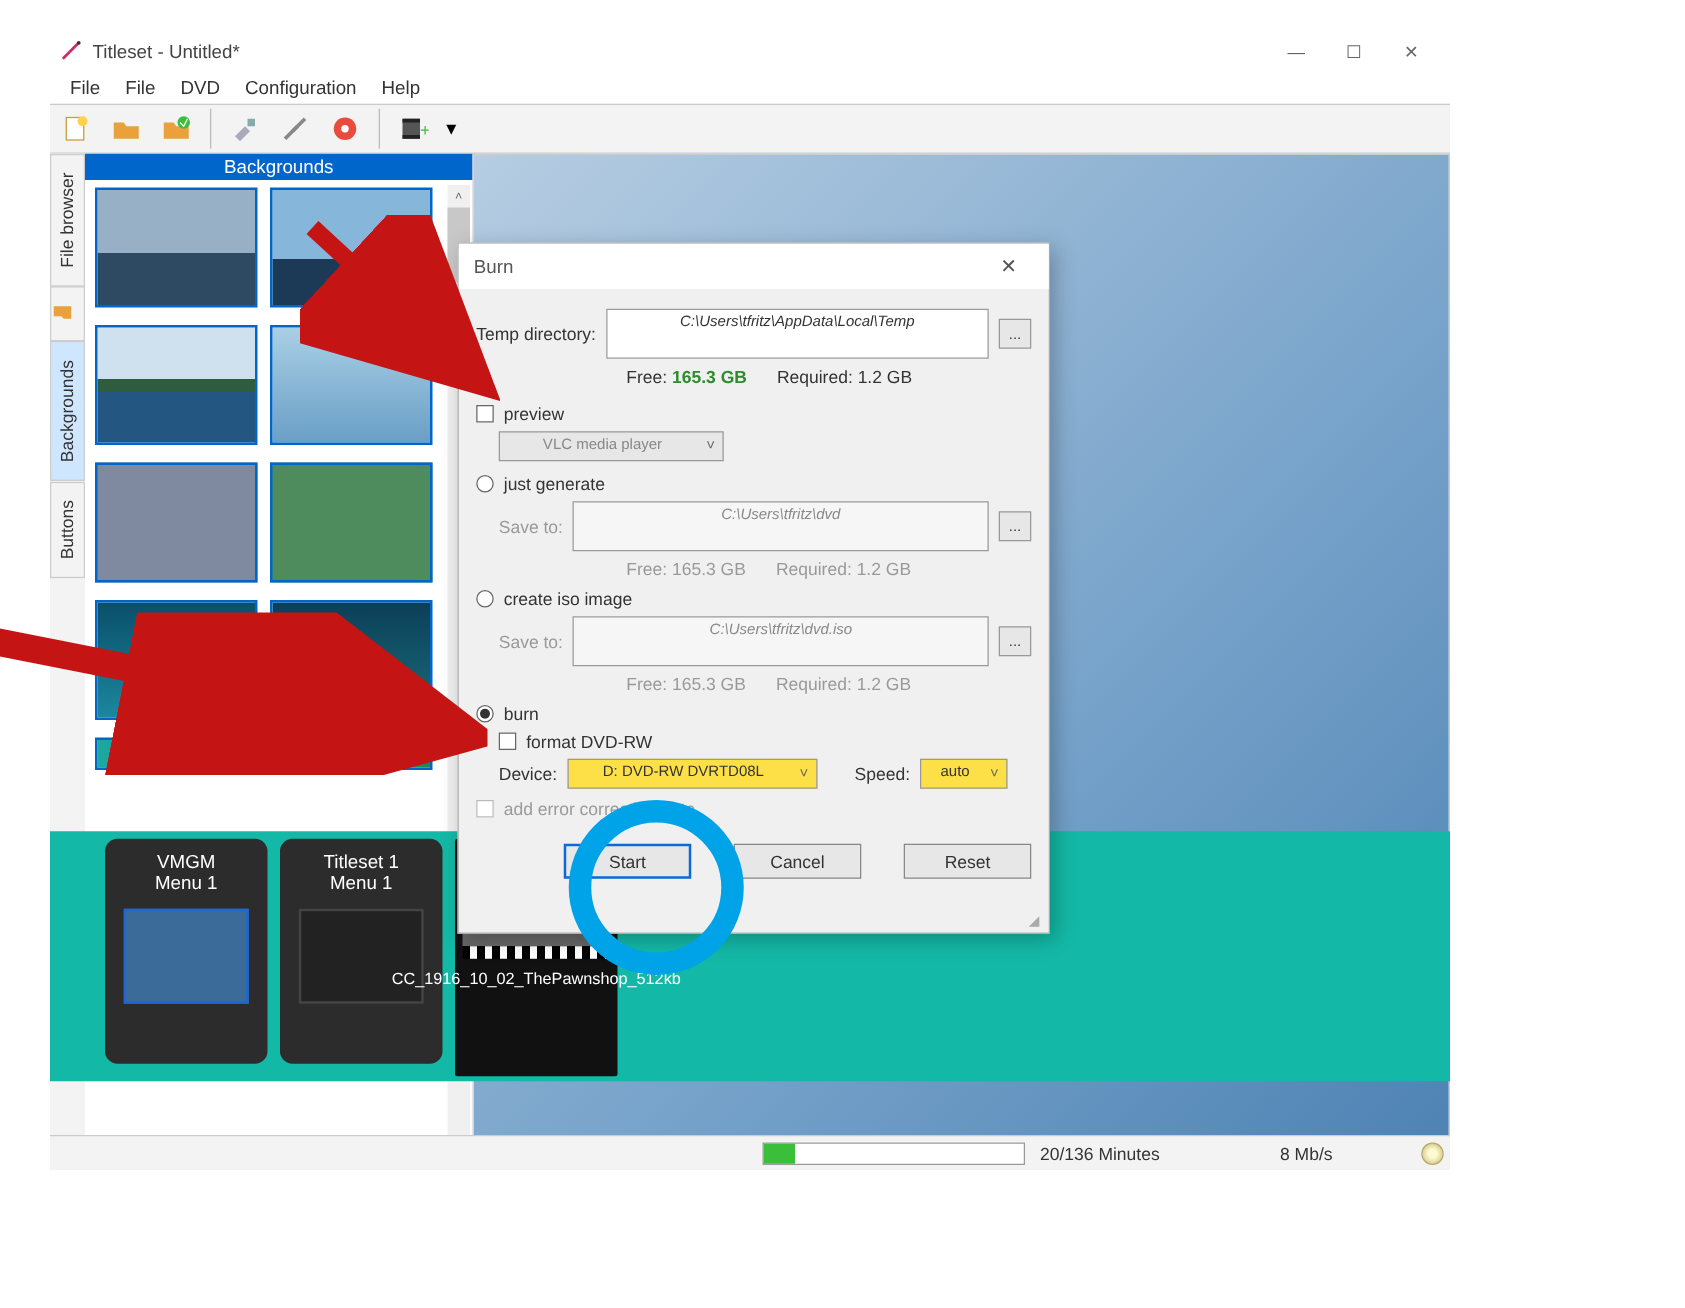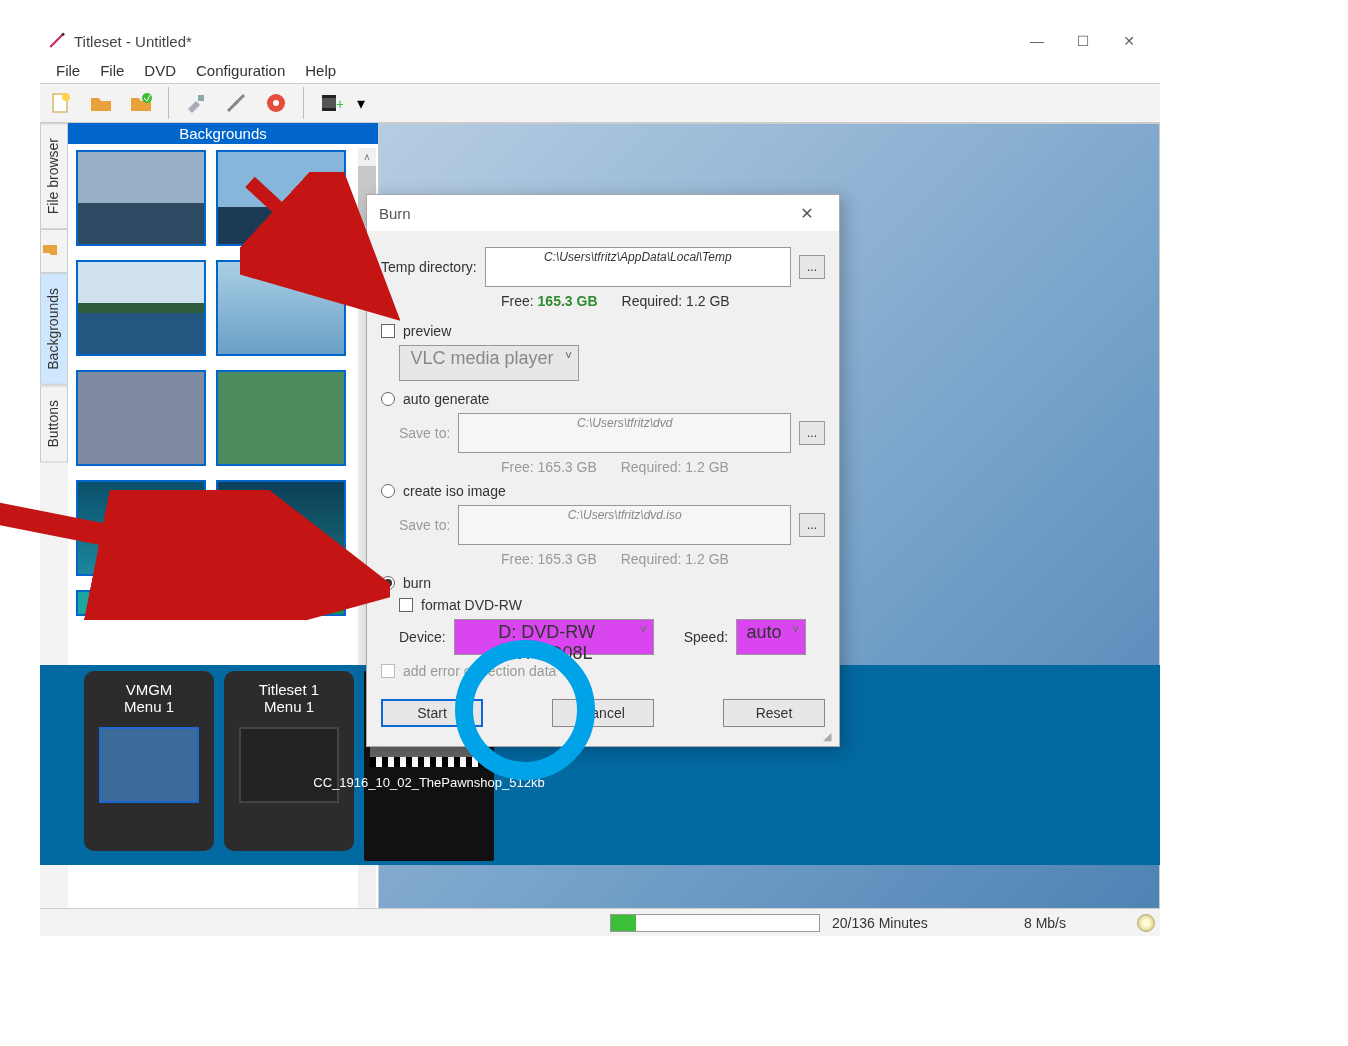--- a/index.html
+++ b/index.html
@@ -25,21 +25,21 @@
   .thumb-scroll { position:relative; flex:1; overflow:hidden; padding:6px 8px; }
   .thumb-grid { display:grid; grid-template-columns: repeat(2,130px); gap:14px 10px; }
   .thumb { width:130px; height:96px; border:2px solid #0066cc; background:#6a93b5; }
   .scrollbar { position:absolute; right:2px; top:4px; width:18px; height:calc(100% - 8px); background:#f0f0f0; }
   .scrollbar .up, .scrollbar .down { height:18px; display:flex; align-items:center; justify-content:center; color:#666; font-size:10px; }
   .scrollbar .track { position:absolute; top:18px; bottom:18px; width:100%; }
   .scrollbar .thumbbar { position:absolute; top:0; width:100%; height:60px; background:#c8c8c8; }
 
   .preview-area { flex:1; background:linear-gradient(135deg,#b6cde2 0%,#75a1c9 60%,#4d82b3 100%); border:1px solid #ccc; margin:0; }
 
-  .bottom-strip { position:absolute; left:40px; top:665px; width:1120px; height:200px; background:#0369a1; }
+  .bottom-strip { position:absolute; left:40px; top:665px; width:1120px; height:200px; background:#14b8a6; }
   .menu-tiles { display:flex; gap:10px; padding:6px 44px; }
   .menu-tile { width:130px; height:180px; background:#2c2c2c; border-radius:10px; color:#fff; font-size:14px; display:flex; flex-direction:column; align-items:center; padding:6px; }
   .menu-tile .t-top { font-size:15px; margin-top:4px;}
   .menu-tile .t-sub { font-size:15px; margin-bottom:6px;}
   .mini-prev { width:100px; height:76px; background:#3a6b99; border:2px solid #1e66d0; margin-top:6px; }
   .menu-tile.dark .mini-prev { background:#222; border:2px solid #444; }
   .video-tile { width:130px; height:190px; background:#111; color:#fff; font-size:13px; display:flex; flex-direction:column; align-items:center; justify-content:flex-start; border-radius:2px; }
   .video-tile .film { width:118px; height:90px; margin-top:6px; border-top:10px solid #000; border-bottom:10px solid #000; background:#666; position:relative; }
   .video-tile .film::before, .video-tile .film::after { content:""; position:absolute; left:0; right:0; height:10px; background:repeating-linear-gradient(90deg,#000 0 6px,#fff 6px 12px);}
   .video-tile .film::before { top:-10px;} .video-tile .film::after { bottom:-10px;}
@@ -62,26 +62,26 @@
   .txtfield { flex:1; height:40px; border:1px solid #999; background:#fff; padding:2px 6px; font-size:12px;font-style:italic; }
   .txtfield.disabled { color:#888; background:#f6f6f6; }
   .browse-btn { width:26px; height:24px; border:1px solid #999; background:#e7e7e7; display:flex; align-items:center; justify-content:center; font-size:12px; }
   .freeline { display:flex; gap:24px; padding-left:120px; font-size:14px; }
   .freeline .free-val { color:#2e8b2e; font-weight:600;}
   .freeline.disabled { color:#999; }
   .chk, .rad { width:14px; height:14px; border:1px solid #666; display:inline-block; position:relative; background:#fff;}
   .rad { border-radius:50%; }
   .rad.checked::after { content:""; position:absolute; inset:2px; border-radius:50%; background:#333; }
   .chk.disabled, .rad.disabled { border-color:#bbb; }
-  .sel { height:36px; border:1px solid #999; background:#e7e7e7; padding:2px 22px 2px 8px; position:relative; font-size:18px; }
+  .sel { height:24px; border:1px solid #999; background:#e7e7e7; padding:2px 22px 2px 8px; position:relative; font-size:12px; }
   .sel::after { content:"˅"; position:absolute; right:6px; top:3px; color:#666; font-size:12px;}
   .sel.disabled { color:#888; }
-  .sel.white { background:#d946ef; }
+  .sel.white { background:#fde047; }
   .sublbl.disabled { color:#999; }
-  .btnrow { display:flex; gap:34px; justify-content:space-between; margin-top:20px; }
+  .btnrow { display:flex; gap:34px; justify-content:flex-end; margin-top:20px; }
   .dbtn { width:102px; height:28px; border:1px solid #888; background:#e7e7e7; display:flex; align-items:center; justify-content:center; font-size:14px;}
   .dbtn.primary { border:2px solid #0a6bd6; background:#e7e7e7; }
   .resize-grip { position:absolute; right:2px; bottom:2px; width:14px; height:14px; color:#aaa; font-size:11px; }
 
   
   .arrow1 { position:absolute; left:240px; top:172px; width:160px; height:150px; pointer-events:none; }
   .arrow2 { position:absolute; left:-20px; top:490px; width:410px; height:130px; pointer-events:none; }
   .bigcircle { position:absolute; left:455px; top:640px; width:140px; height:140px; border:18px solid #00a2e8; border-radius:50%; pointer-events:none; }
 
   
@@ -252,21 +252,21 @@
     <div class="row" style="margin-top:14px;">
       <span class="chk"></span>
       <span>preview</span>
     </div>
     <div class="row" style="padding-left:18px;">
       <div class="sel disabled" style="width:180px;">VLC media player</div>
     </div>
 
     <div class="row" style="margin-top:10px;">
       <span class="rad"></span>
-      <span>auto generate</span>
+      <span>just generate</span>
     </div>
     <div class="row" style="padding-left:18px;">
       <span class="lbl sublbl disabled">Save to:</span>
       <div class="txtfield disabled">C:\Users\tfritz\dvd</div>
       <div class="browse-btn">...</div>
     </div>
     <div class="freeline disabled">
       <span>Free: 165.3 GB</span>
       <span>Required: 1.2 GB</span>
     </div>

